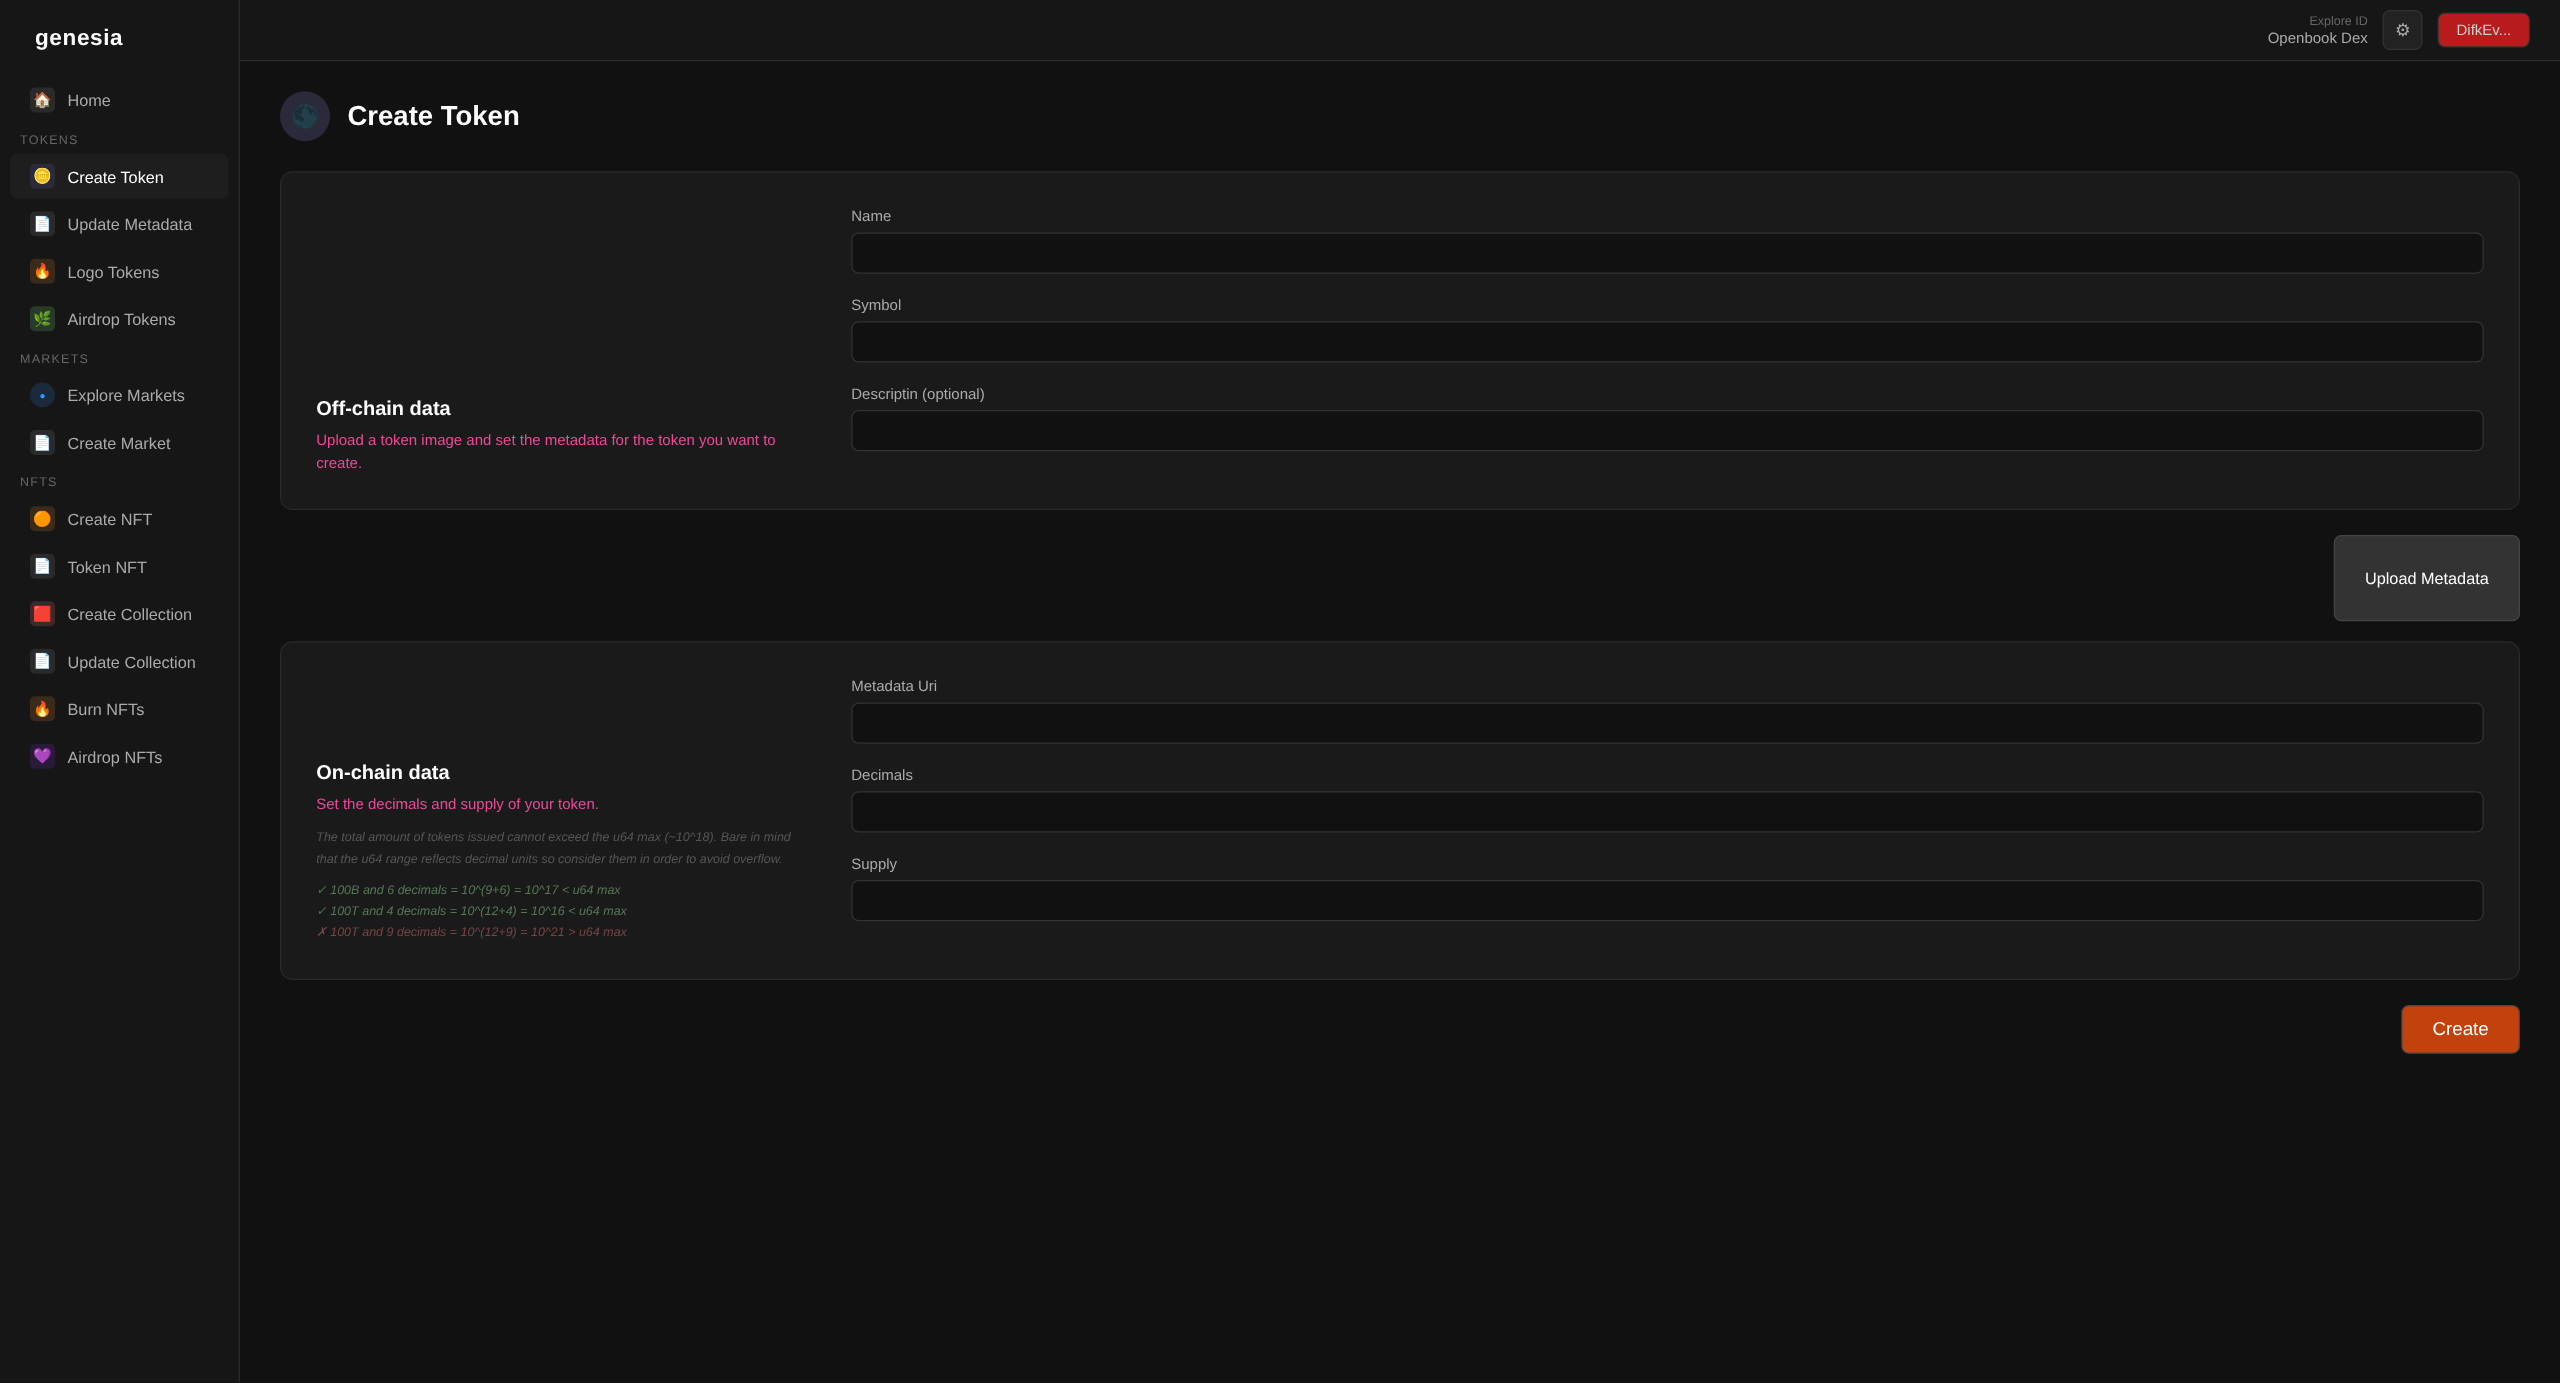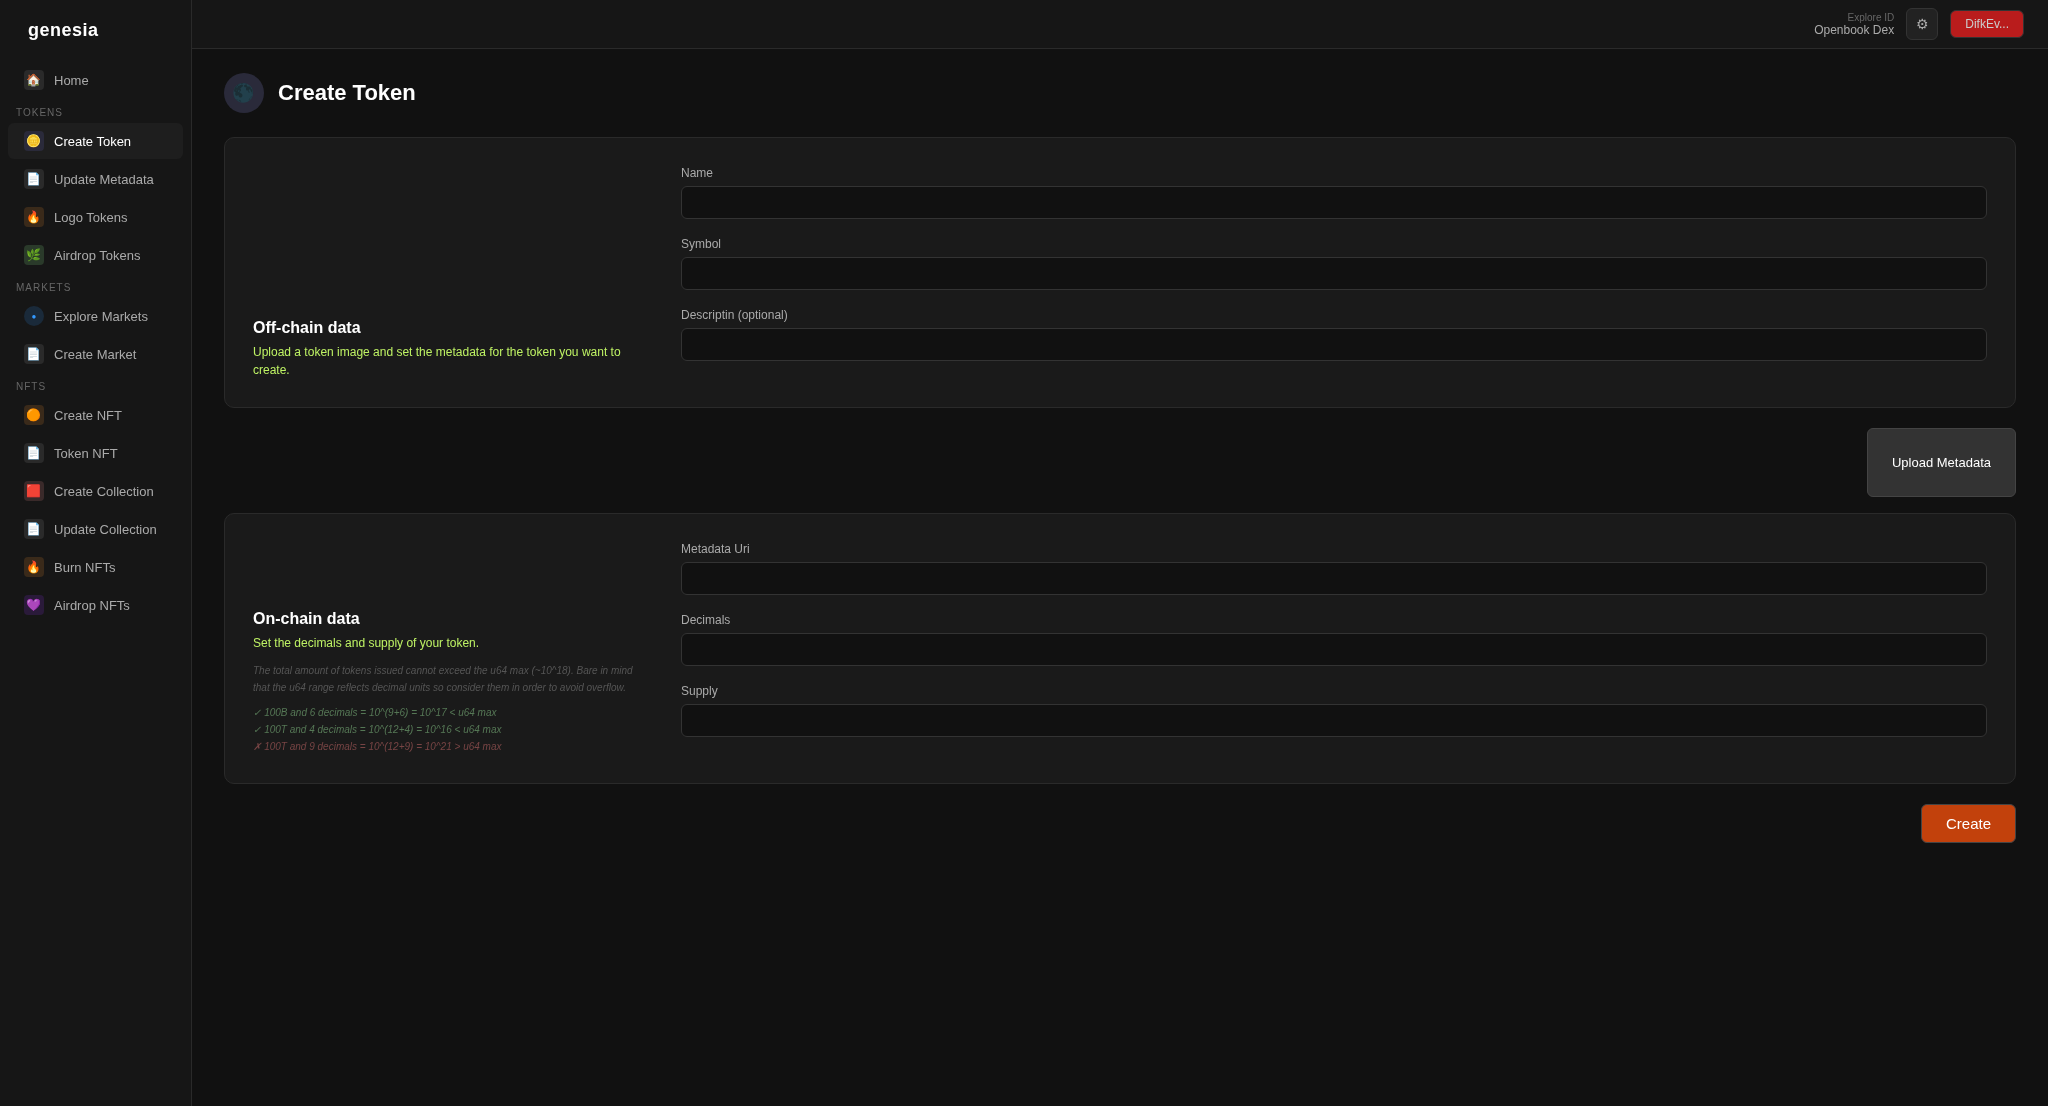--- a/index.html
+++ b/index.html
@@ -172,21 +172,21 @@
       flex: 1;
     }
     .card-title {
       font-size: 16px;
       font-weight: 600;
       color: #ffffff;
       margin-bottom: 6px;
     }
     .card-subtitle {
       font-size: 12px;
-      color: #bef264;
+      color: #ec4899;
       line-height: 1.5;
     }
 
     
     .form-group {
       margin-bottom: 18px;
     }
     .form-label {
       font-size: 12px;
       color: #aaa;

